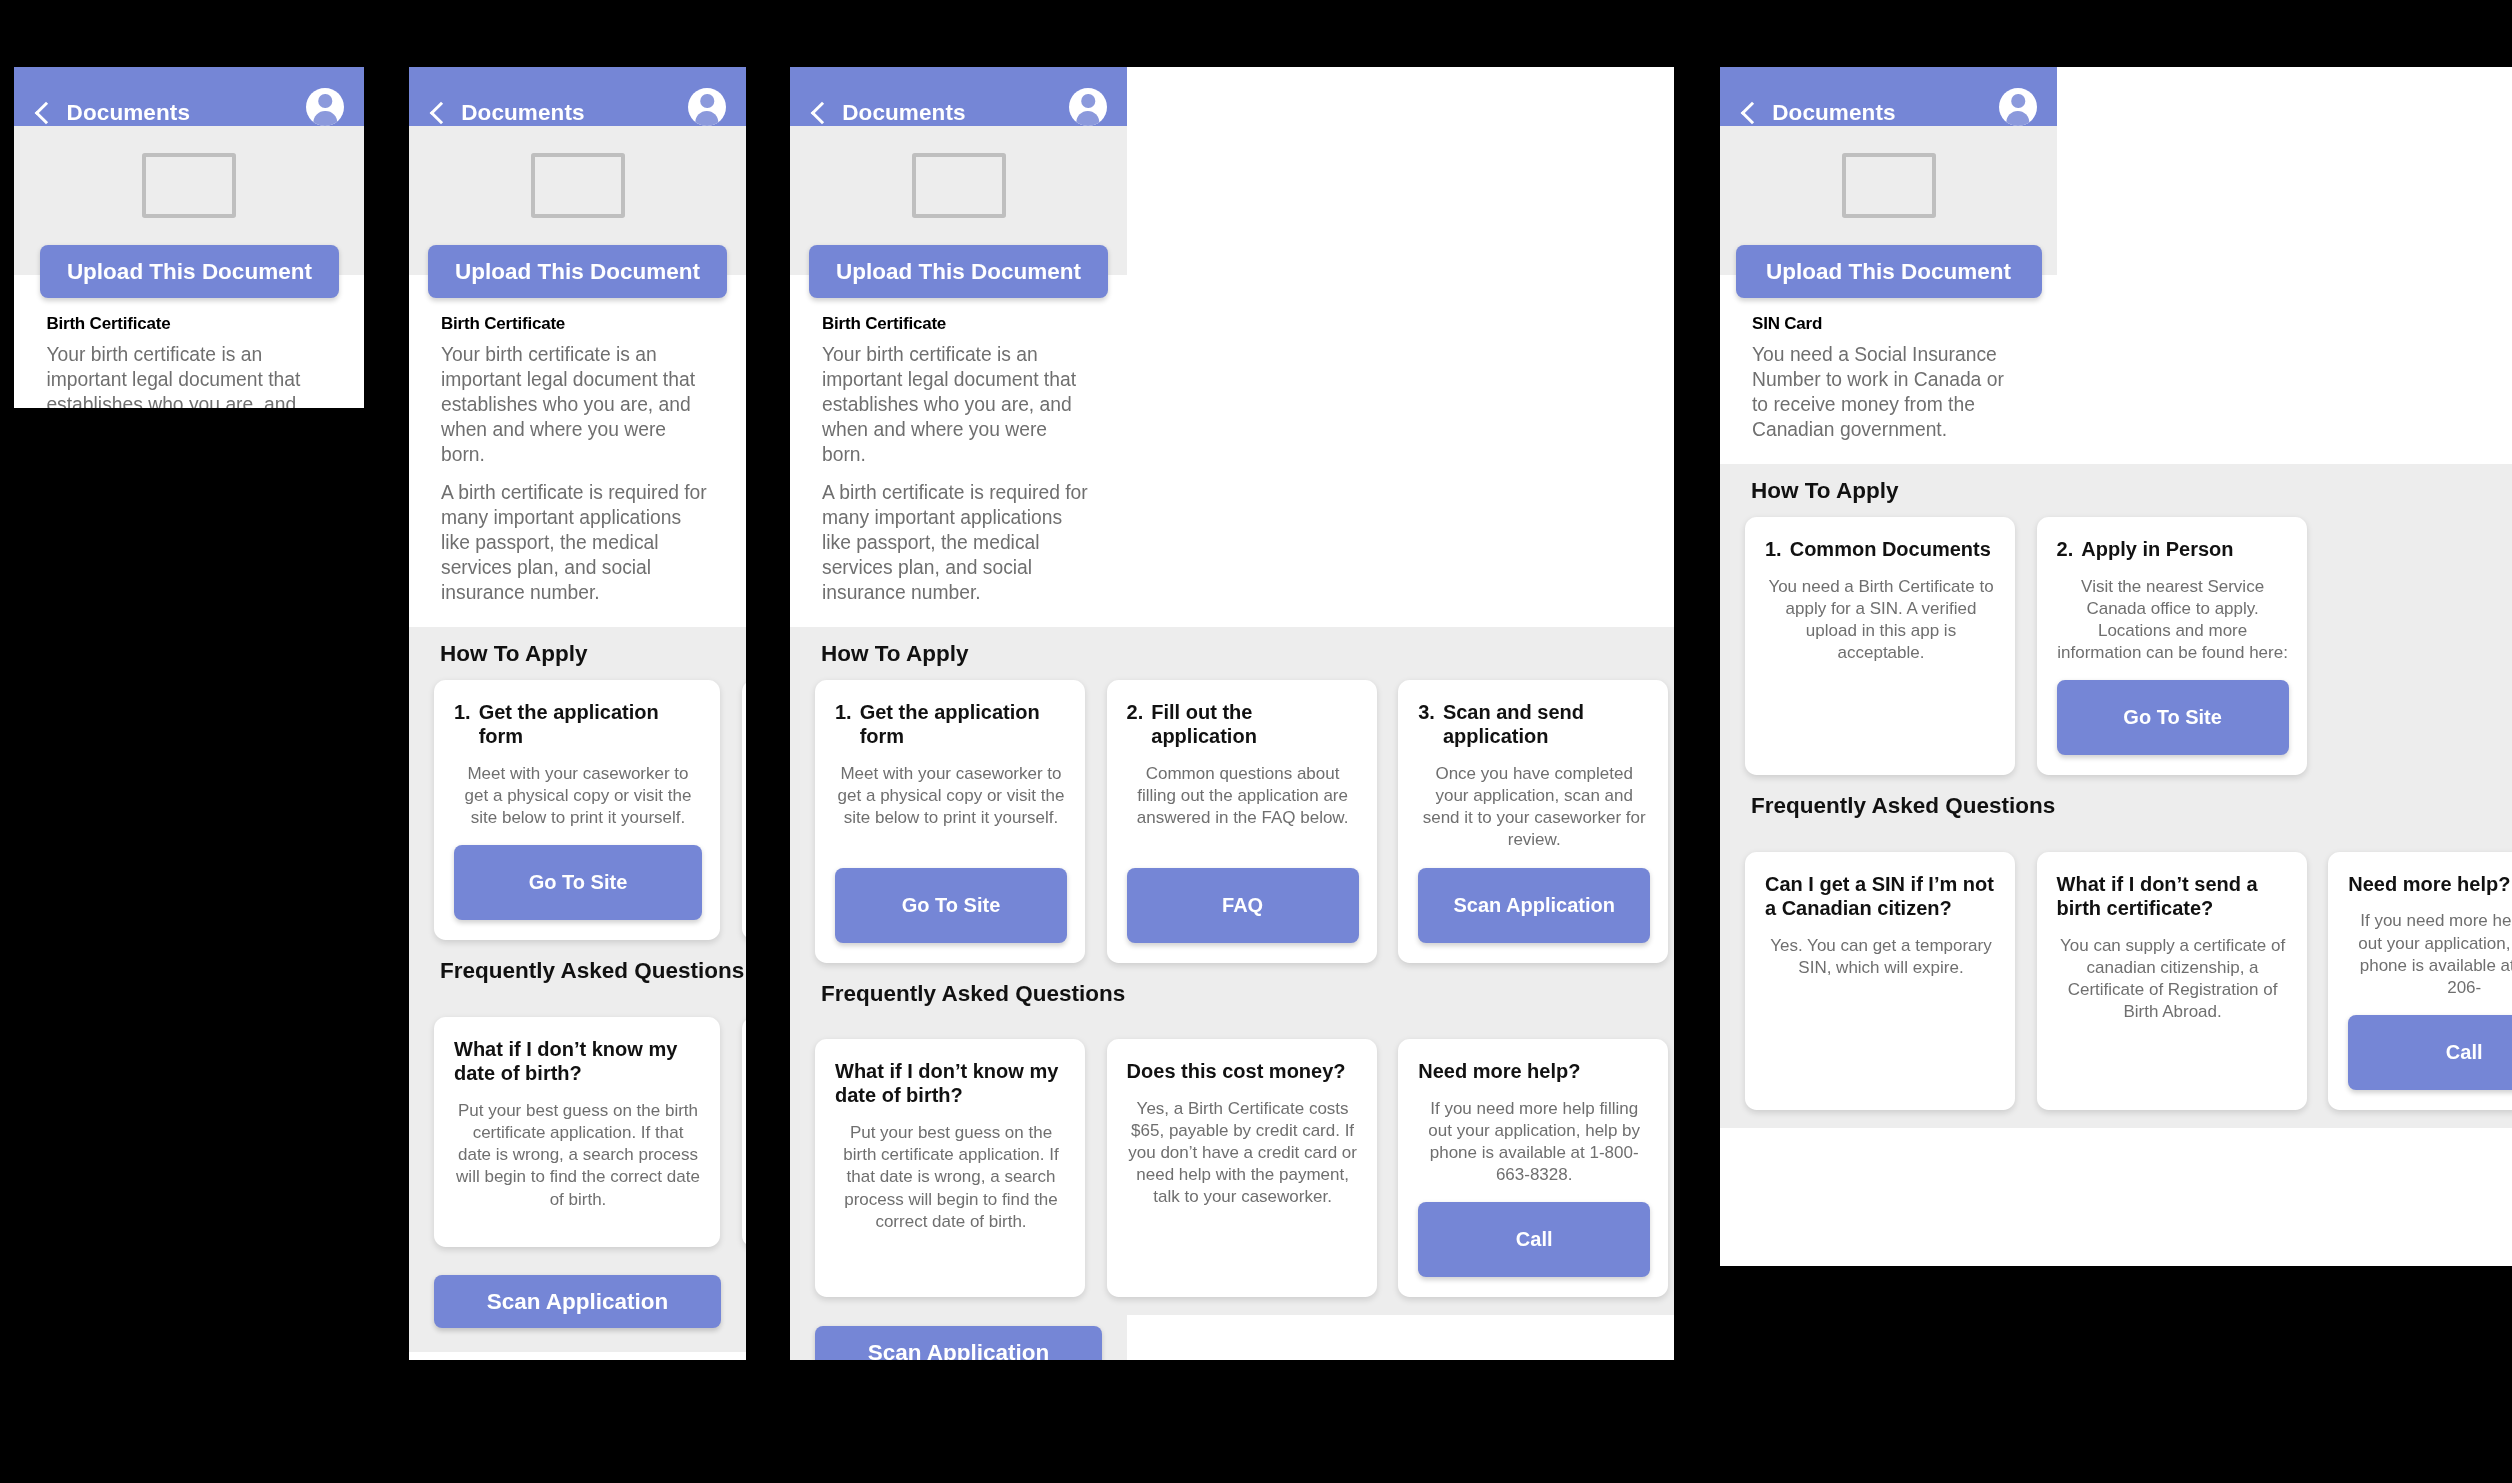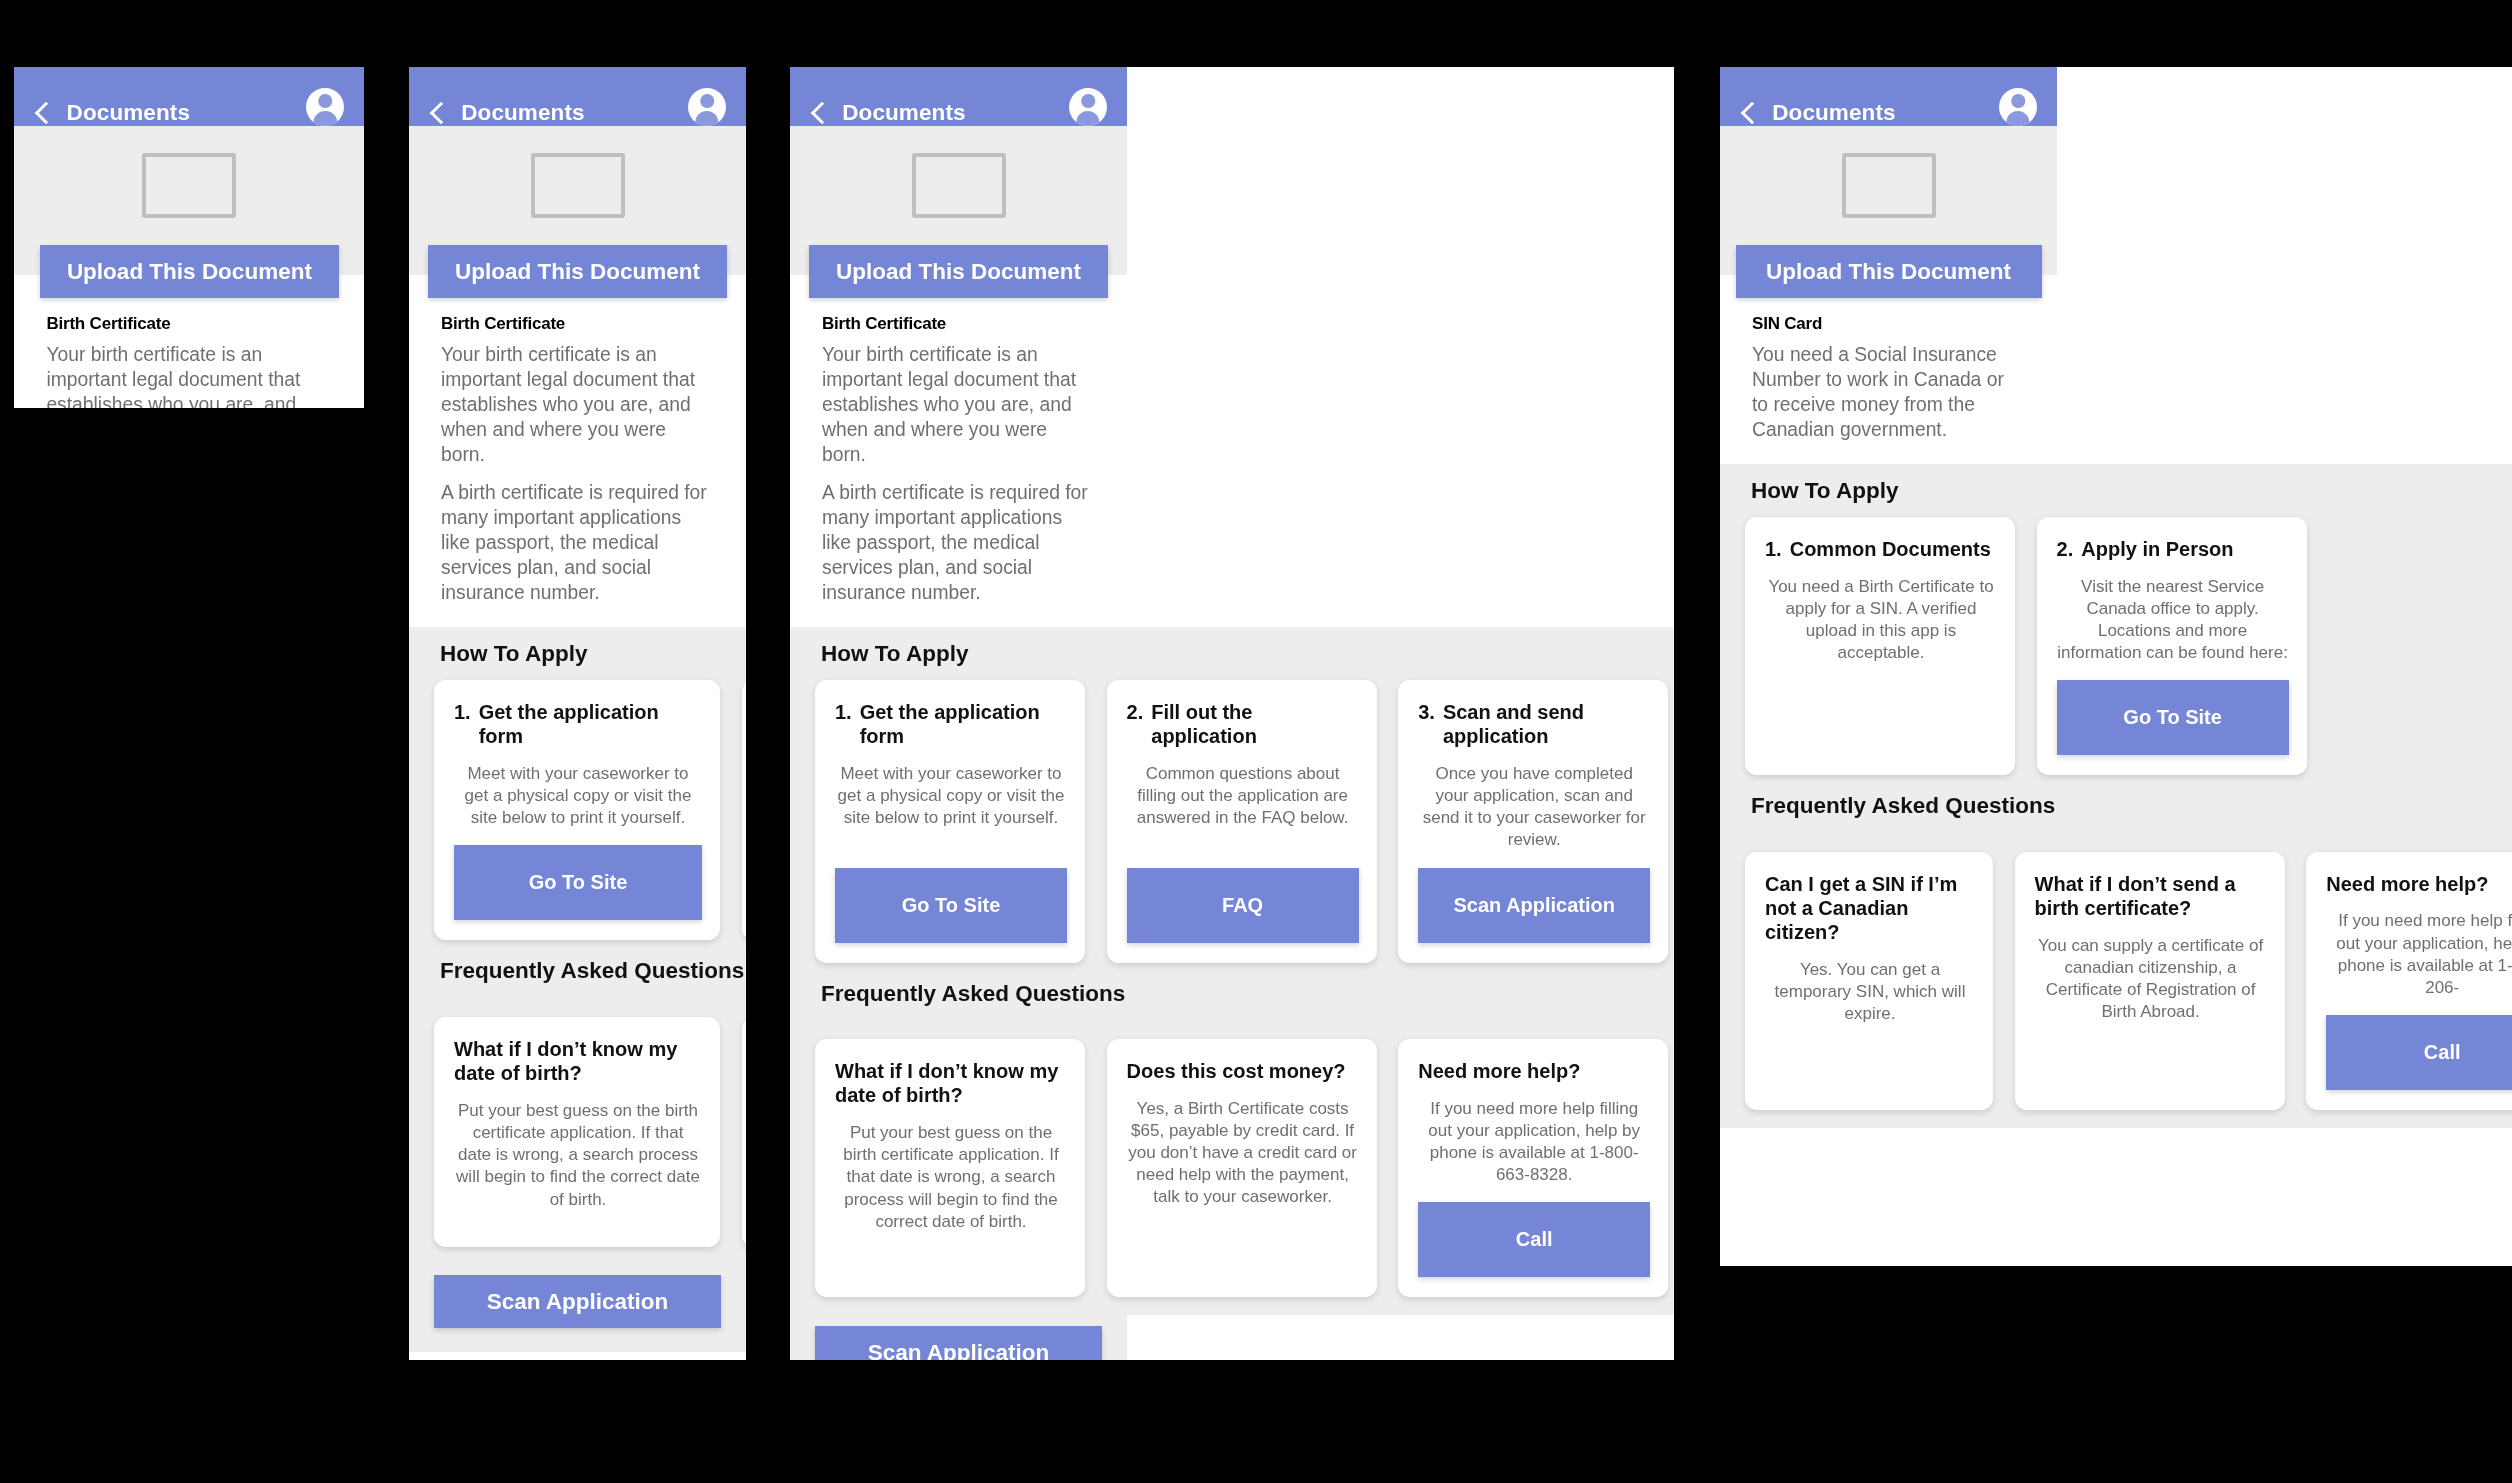--- a/index.html
+++ b/index.html
@@ -80,21 +80,21 @@
     width: 100%;
     display:flex; justify-content:center;
     position: relative;
     margin-top: 27px;
   }
   .upload-bg-split {
     position:absolute; left:0; right:0; bottom:0; height:23.4px; background:#fff;
   }
   .btn {
     border: none;
-    border-radius: 0;
+    border-radius: 8px;
     background: #7586D6;
     color: #fff;
     font-family: "Liberation Sans", "DejaVu Sans", sans-serif;
     font-weight: 700;
     cursor: pointer;
     box-shadow: 0 2.7px 5.4px rgba(0,0,0,.18);
     text-align: center;
   }
   .btn-upload {
     position: relative;
@@ -384,21 +384,21 @@
               <span class="num">2.</span>
               <span>Apply in Person</span>
             </h3>
             <p>Visit the nearest Service Canada office to apply. Locations and more information can be found here:</p>
             <button class="btn">Go To Site</button>
           </div>
         </div>
 
         <div class="sec-title faq-head">Frequently Asked Questions</div>
         <div class="cards-row">
-          <div class="card" style="width:248px;min-height:225px">
+          <div class="card" style="width:270px;min-height:225px">
             <h3>Can I get a SIN if I’m not a Canadian citizen?</h3>
             <p>Yes.  You can get a temporary SIN, which will expire.</p>
           </div>
           <div class="card" style="width:270px;min-height:225px">
             <h3>What if I don’t send a birth certificate?</h3>
             <p>You can supply a certificate of canadian citizenship, a Certificate of Registration of Birth Abroad.</p>
           </div>
           <div class="card" style="width:270px;min-height:225px">
             <h3>Need more help?</h3>
             <p>If you need more help filling out your application, help by phone is available at 1-800-206-</p>

